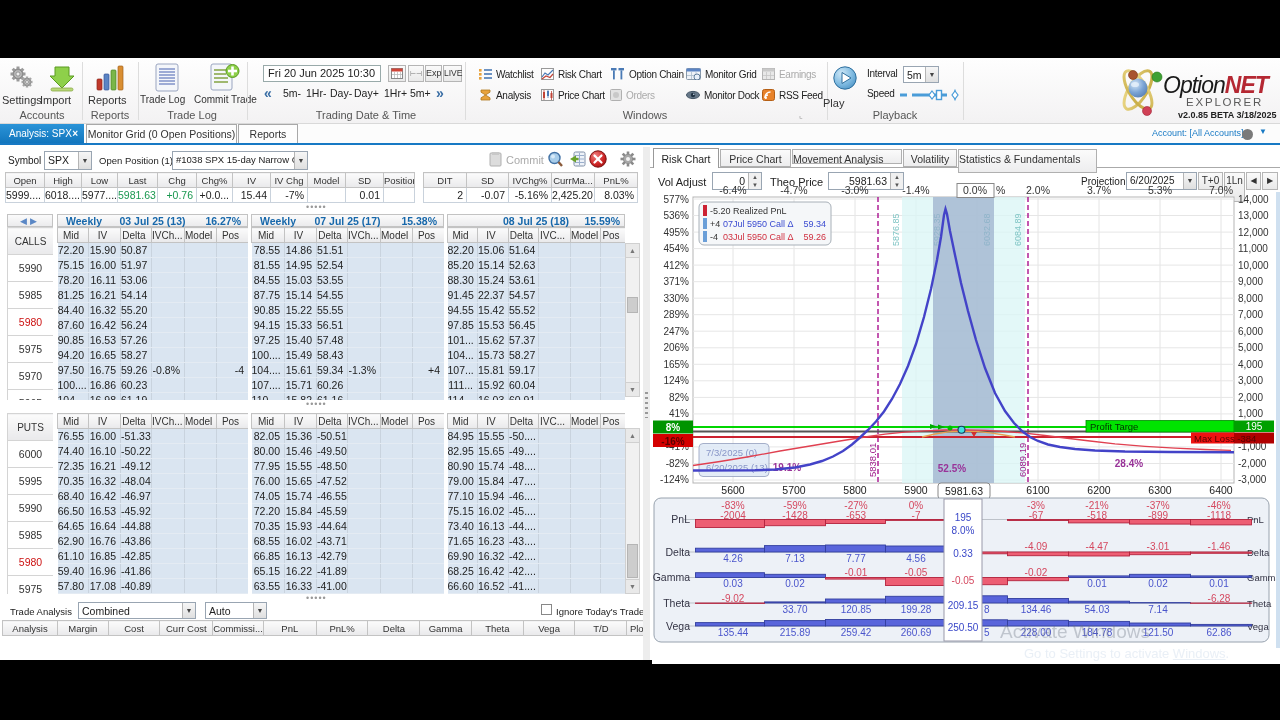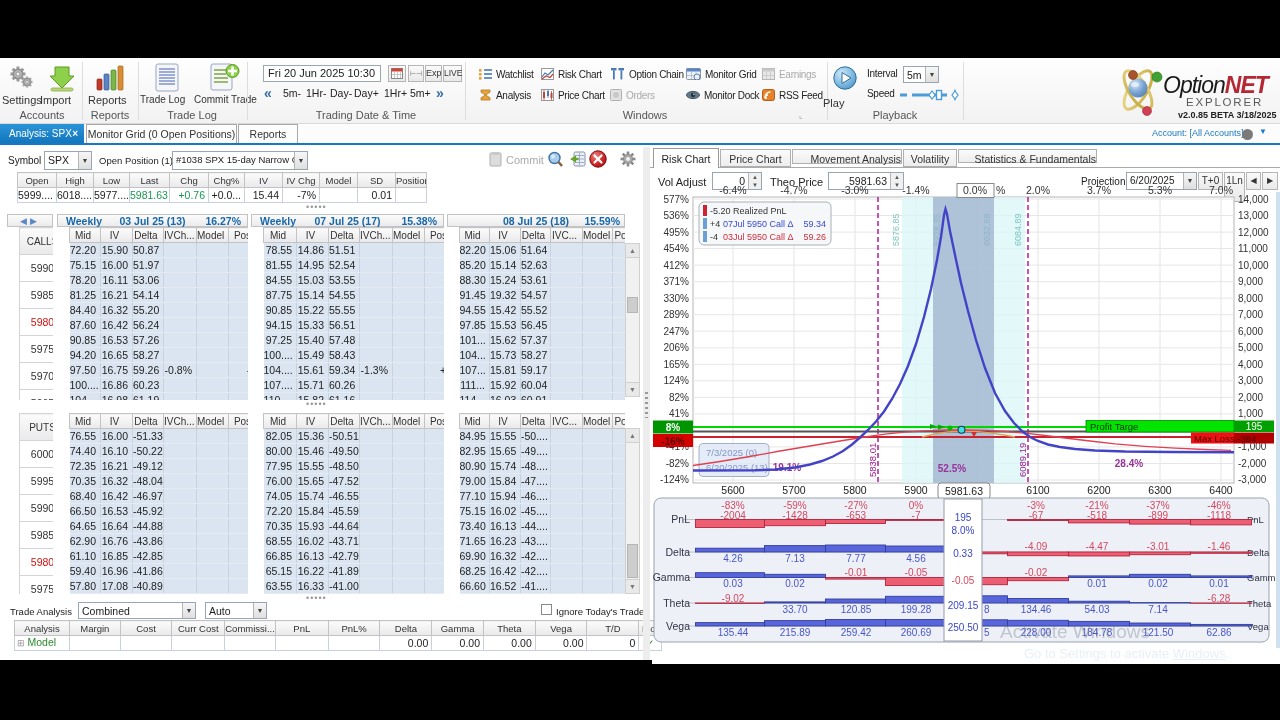--- a/index.html
+++ b/index.html
@@ -13,21 +13,21 @@
 .glabel { position:absolute; top:51px; font-size:11px; color:#555; text-align:center; }
 .ritem { position:absolute; font-size:11px; color:#333; text-align:left; white-space:nowrap; }
 .witem { position:absolute; font-size:10px; color:#222; white-space:nowrap; letter-spacing:-0.3px; }
 .witem svg { vertical-align:-2px; margin-right:4px; }
 .witem.dis { color:#aaa; }
 .btn { position:absolute; border:1px solid #b5b5b5; background:linear-gradient(#fafafa,#e9e9e9); font-size:10px; color:#333; text-align:center; }
 
 #tabrow { position:absolute; left:0; top:66px; width:1280px; height:21px; background:#fcfcfc; border-bottom:2px solid #1779c4; }
 .tab { position:absolute; top:0; height:19px; line-height:19px; font-size:10.5px; }
 
-table { border-collapse:collapse; table-layout:fixed;margin-left:12px; }
+table { border-collapse:collapse; table-layout:fixed; }
 td,th { overflow:hidden; white-space:nowrap; font-weight:normal; }
 .hdr td { background:linear-gradient(#fbfbfb,#e9e9eb); border:1px solid #c3c3c3; font-size:9.5px; color:#333; text-align:center; height:15px; line-height:13px; }
 .num td { font-size:10.5px; text-align:right; padding-right:3px; height:15px; line-height:13px; border:1px solid #c9d2dc; }
 .chaintbl td { height:15px; line-height:13px; font-size:10.5px; border-right:1px solid #c9d3de; border-bottom:1px solid #e4ebf3; background:#dae5f1; text-align:right; padding-right:4px; }
 .striketbl td { height:27px; line-height:13px; font-size:10.5px; background:#fff; border:1px solid #d4d4d4; text-align:center; color:#333; }
 .exphdr { position:absolute; height:13px; font-size:10.5px; font-weight:bold; color:#1768ab; background:linear-gradient(#fbfbfb,#ebebed); border:1px solid #c3c3c3; }
 .colhdr td { background:linear-gradient(#fbfbfb,#e9e9eb); border:1px solid #c3c3c3; font-size:10px; color:#333; text-align:center; height:15px; line-height:13px; }
 .dots { position:absolute; color:#999; font-size:9px; letter-spacing:1px; }
 
 .sbar { position:absolute; width:15px; background:#f1f1f1; border:1px solid #d0d0d0; }
@@ -361,20 +361,45 @@
           <td style="color:#1a9850">+0.76</td>
           <td>+0.0...</td>
           <td>15.44</td>
           <td>-7%</td>
           <td></td>
           <td>0.01</td>
           <td></td>
         </tr>
 </tbody>
     </table>
+<table class="abs" style="left:423px;top:114px;width:214px">
+<colgroup>
+        <col style="width:43px">
+        <col style="width:42px">
+        <col style="width:43px">
+        <col style="width:43px">
+        <col style="width:43px">
+      </colgroup>
+<tbody>
+        <tr class="hdr">
+          <td>DIT</td>
+          <td>SD</td>
+          <td>IVChg%</td>
+          <td>CurrMa...</td>
+          <td>PnL%</td>
+        </tr>
+<tr class="num">
+          <td>2</td>
+          <td>-0.07</td>
+          <td>-5.16%</td>
+          <td>2,425.20</td>
+          <td>8.03%</td>
+        </tr>
+</tbody>
+    </table>
 <div class="dots" style="left:306px;top:144px">•••••</div>
 
 <div class="abs" style="left:7px;top:156px;width:46px;height:186px;overflow:hidden">
   <div style="height:13px;background:linear-gradient(#fbfbfb,#ebebed);border:1px solid #c3c3c3;text-align:center;color:#5a87c5;font-size:9px;line-height:12px"><span style="letter-spacing:3px">◀▶</span></div>
   <table class="striketbl" style="width:46px">
         <colgroup>
           <col style="width:46px">
         </colgroup>
   <tbody>
           <tr>
@@ -691,21 +716,21 @@
   <tr>
             <td>88.30</td>
             <td>15.24</td>
             <td>53.61</td>
             <td></td>
             <td></td>
             <td></td>
           </tr>
   <tr>
             <td>91.45</td>
-            <td>19.32</td>
+            <td>22.37</td>
             <td>54.57</td>
             <td></td>
             <td></td>
             <td></td>
           </tr>
   <tr>
             <td>94.55</td>
             <td>15.42</td>
             <td>55.52</td>
             <td></td>
@@ -1194,46 +1219,31 @@
           <td>Commissi...</td>
           <td>PnL</td>
           <td>PnL%</td>
           <td>Delta</td>
           <td>Gamma</td>
           <td>Theta</td>
           <td>Vega</td>
           <td>T/D</td>
           <td>Plot</td>
         </tr>
-<tr class="num">
-          <td style="text-align:left;padding-left:2px;color:#2a8a2a"><span style="color:#999;font-size:9px">⊞</span> Model</td>
-          <td></td>
-          <td></td>
-          <td></td>
-          <td></td>
-          <td></td>
-          <td></td>
-          <td>0.00</td>
-          <td>0.00</td>
-          <td>0.00</td>
-          <td>0.00</td>
-          <td>0</td>
-          <td style="text-align:center;padding:0;color:#2a7a2a">✓</td>
-        </tr>
 </tbody>
     </table>
 
 <div class="abs" style="left:643px;top:89px;width:7px;height:517px;background:#ededed"></div>
 <div class="abs" style="left:645px;top:334px;width:3px;height:26px;background:repeating-linear-gradient(#999 0 2px,transparent 2px 5px)"></div>
 
 <div class="abs" style="left:650px;top:109px;width:630px;height:1px;background:#aaa"></div>
 <div class="tab" style="left:720px;top:91px;height:18px;line-height:18px;width:71px;background:linear-gradient(#fbfbfb,#ededee);border:1px solid #b0b0b0;color:#333;text-align:center">Price Chart</div>
-<div class="tab" style="left:792px;top:91px;height:15px;line-height:18px;width:110px;background:linear-gradient(#fbfbfb,#ededee);border:1px solid #b0b0b0;color:#333;text-align:right">Movement Analysis</div>
+<div class="tab" style="left:792px;top:91px;height:15px;line-height:18px;width:110px;background:linear-gradient(#fbfbfb,#ededee);border:1px solid #b0b0b0;color:#333;text-align:left">Movement Analysis</div>
 <div class="tab" style="left:903px;top:91px;height:18px;line-height:18px;width:54px;background:linear-gradient(#fbfbfb,#ededee);border:1px solid #b0b0b0;color:#333;text-align:center">Volatility</div>
-<div class="tab" style="left:958px;top:91px;height:14px;line-height:18px;width:139px;background:linear-gradient(#fbfbfb,#ededee);border:1px solid #b0b0b0;color:#333;text-align:right">Statistics &amp; Fundamentals</div>
+<div class="tab" style="left:958px;top:91px;height:24px;line-height:18px;width:139px;background:linear-gradient(#fbfbfb,#ededee);border:1px solid #b0b0b0;color:#333;text-align:left">Statistics &amp; Fundamentals</div>
 <div class="tab" style="left:653px;top:90px;height:20px;line-height:20px;width:66px;background:#fff;border:1px solid #999;border-bottom:none;color:#222;text-align:center">Risk Chart</div>
 
 <div class="abs" style="left:658px;top:118px;font-size:11px">Vol Adjust</div>
 <div class="spin" style="left:712px;top:114px;width:50px;height:18px">
       <span class="txt">0</span>
       <span class="ud">▲<br>▼</span>
     </div>
 <div class="abs" style="left:770px;top:118px;font-size:11px">Theo Price</div>
 <div class="spin" style="left:828px;top:114px;width:76px;height:18px">
       <span class="txt">5981.63</span>

